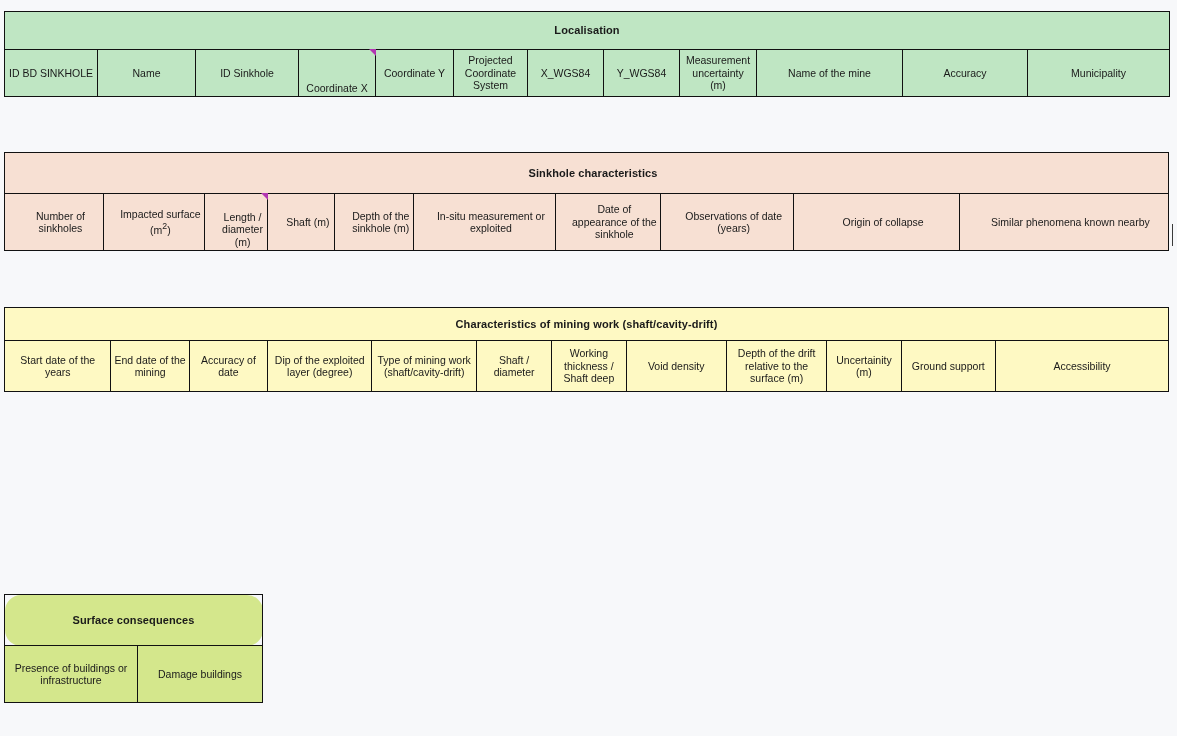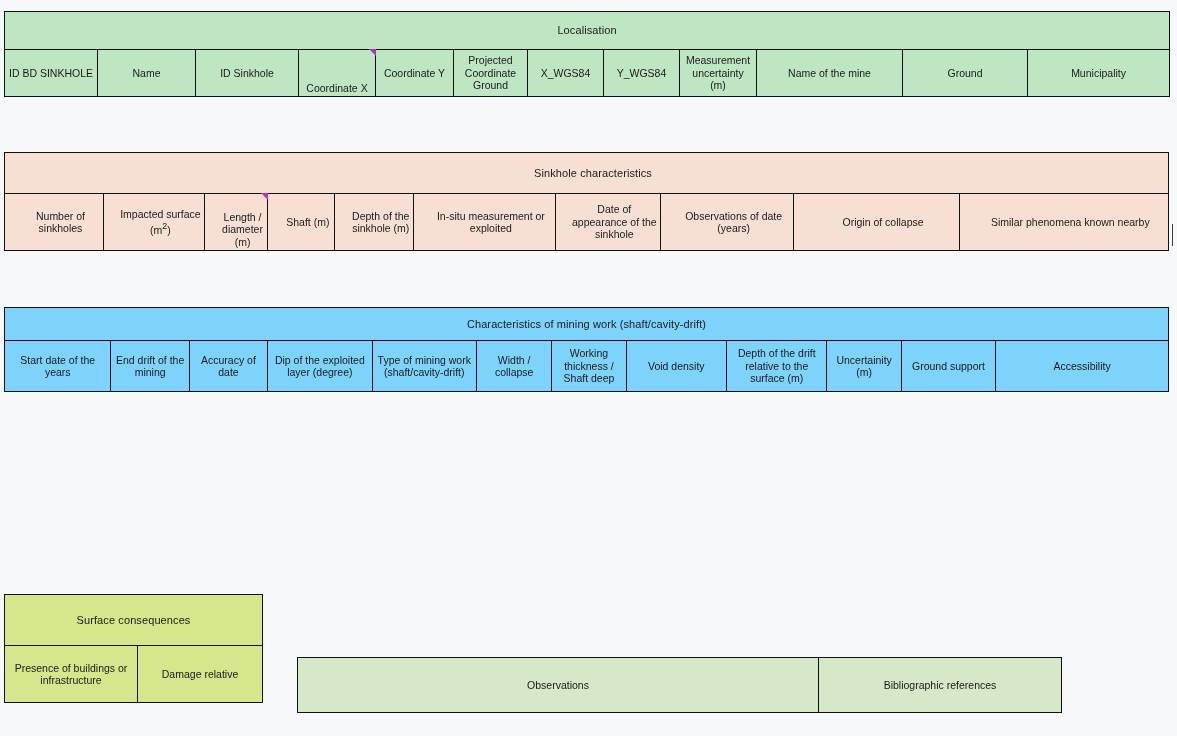--- a/index.html
+++ b/index.html
@@ -34,49 +34,49 @@
   .tbl td {
     border: 1px solid #111;
     text-align: center;
     vertical-align: middle;
     font-size: 10.5px;
     line-height: 1.18;
     padding: 2px 3px;
     word-wrap: break-word;
   }
   .tbl td.title {
-    font-weight: normal;
+    font-weight: bold;
     font-size: 11px;
     letter-spacing: .1px;
   }
 
   
   #t-localisation { left: 4px; top: 11px; width: 1165px; }
   #t-localisation td { background: #bfe6c3; height: 42px; }
   #t-localisation td.title { height: 33px; }
 
   
   #t-sinkhole { left: 4px; top: 152px; width: 1165px; }
   #t-sinkhole td { background: #f7e0d3; height: 52px; padding-left: 16px; }
   #t-sinkhole td.title { height: 36px; }
 
   
   #t-mining { left: 4px; top: 307px; width: 1165px; }
-  #t-mining td { background: #7dd3fc; height: 46px; }
+  #t-mining td { background: #fef9c3; height: 46px; }
   #t-mining td.title { height: 28px; }
 
   
   #t-overburden { left: 4px; top: 450px; width: 1165px; }
   #t-overburden td { background: #b8dcee; height: 48px; }
   #t-overburden td.title { height: 30px; }
 
   
   #t-surface { left: 4px; top: 594px; width: 258px; }
   #t-surface td { background: #d4e78c; height: 52px; }
-  #t-surface td.title { height: 46px; }
+  #t-surface td.title { height: 46px; border-radius: 16px; }
   #t-surface td.nosep { border-left-color: #d4e78c; }
 
   
   #t-observations { left: 297px; top: 657px; width: 764px; }
   #t-observations td { background: #d6e8c8; height: 50px; }
 
   
   .cellwrap {
     position: relative;
     width: 100%;
@@ -131,26 +131,26 @@
       <td>ID BD SINKHOLE</td>
       <td>Name</td>
       <td>ID Sinkhole</td>
       <td>
         <div class="cellwrap">
           <span>Coordinate X</span>
           <span class="marker"></span>
         </div>
       </td>
       <td>Coordinate Y</td>
-      <td>Projected Coordinate Ground</td>
+      <td>Projected Coordinate System</td>
       <td>X_WGS84</td>
       <td>Y_WGS84</td>
       <td>Measurement uncertainty (m)</td>
       <td>Name of the mine</td>
-      <td>Ground</td>
+      <td>Accuracy</td>
       <td>Municipality</td>
     </tr>
   </tbody>
     </table>
 
   <table class="tbl" id="t-sinkhole">
     <colgroup>
       <col style="width:97px">
         <col style="width:99px">
         <col style="width:62px">
@@ -201,25 +201,25 @@
       <col style="width:74px">
         <col style="width:94px">
         <col style="width:172px">
     </colgroup>
     <tbody>
         <tr>
       <td class="title" colspan="12">Characteristics of mining work (shaft/cavity-drift)</td>
     </tr>
     <tr>
       <td>Start date of the years</td>
-      <td>End drift of the mining</td>
+      <td>End date of the mining</td>
       <td>Accuracy of date</td>
       <td>Dip of the exploited layer (degree)</td>
       <td>Type of mining work (shaft/cavity-drift)</td>
-      <td>Width / collapse</td>
+      <td>Shaft / diameter</td>
       <td>Working thickness / Shaft deep</td>
       <td>Void density</td>
       <td>Depth of the drift relative to the surface (m)</td>
       <td>Uncertainity (m)</td>
       <td>Ground support</td>
       <td>Accessibility</td>
     </tr>
   </tbody>
     </table>
 
@@ -239,31 +239,19 @@
     <colgroup>
       <col style="width:133px">
         <col style="width:125px">
     </colgroup>
     <tbody>
         <tr>
       <td class="title" colspan="2">Surface consequences</td>
     </tr>
     <tr>
       <td>Presence of buildings or infrastructure</td>
-      <td class="nosep">Damage relative</td>
-    </tr>
-  </tbody>
-    </table>
-
-  <table class="tbl" id="t-observations">
-    <colgroup>
-      <col style="width:521px">
-        <col style="width:243px">
-    </colgroup>
-    <tbody>
-        <tr>
-      <td>Observations</td>
-      <td>Bibliographic references</td>
-    </tr>
-  </tbody>
-    </table>
+      <td class="nosep">Damage buildings</td>
+    </tr>
+  </tbody>
+    </table>
+
 
 </div>
 
 </body></html>

